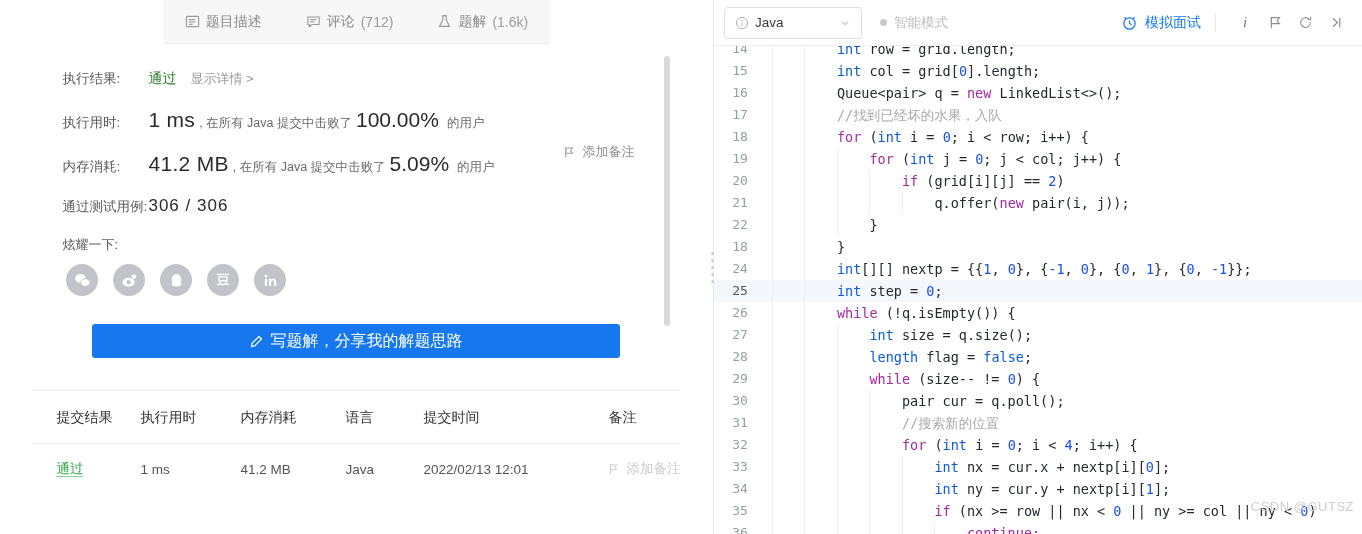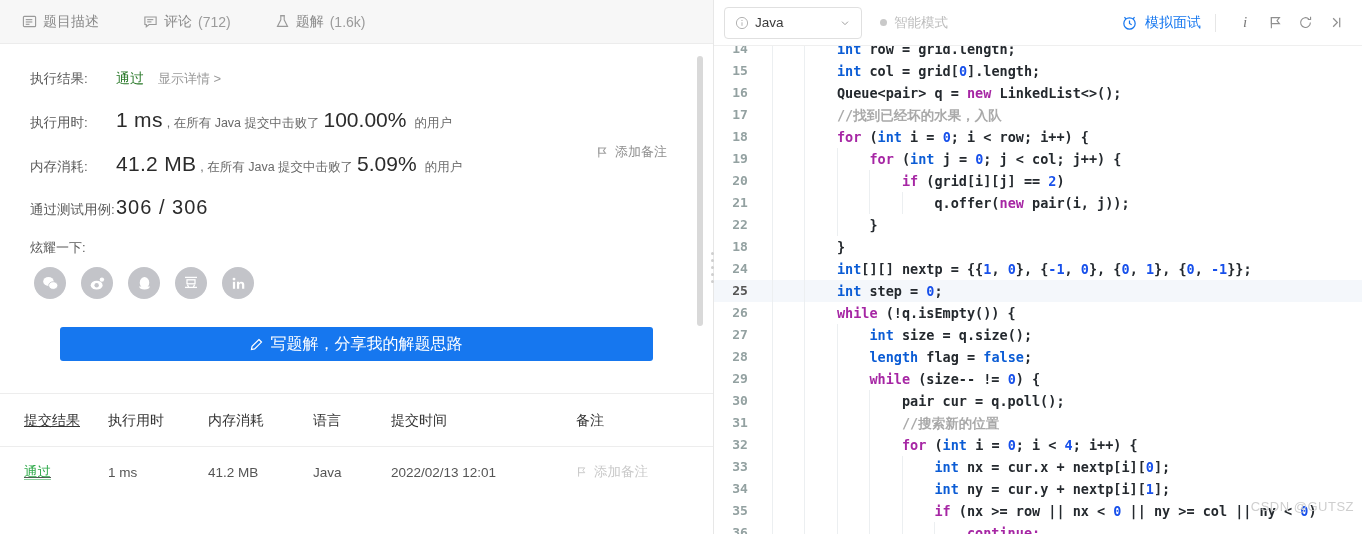--- a/index.html
+++ b/index.html
@@ -11,20 +11,21 @@
     font-family: "Liberation Sans", "DejaVu Sans", sans-serif;
     -webkit-font-smoothing: antialiased;
   }
   .app { position: relative; width: 1362px; height: 534px; display: flex; background:#fff; }
 
   
   .left-panel {
     width: 716px; height: 534px; position: relative;
     background: #fff; display: flex; flex-direction: column;
     border-right: 1px solid #e7e7e7;
+    align-items: center;
   }
   .tabbar {
     height: 44px; display: flex; align-items: stretch;
     background: #f7f7f7; border-bottom: 1px solid #ececec;
     flex: 0 0 44px;
   }
   .tab {
     display: flex; align-items: center; gap: 6px;
     padding: 0 22px; font-size: 14px; color: #8a8a8a;
     cursor: pointer; user-select: none; white-space: nowrap;
@@ -39,21 +40,21 @@
   }
 
   .result-area { padding: 26px 30px 0 30px; }
   .rrow { display: flex; align-items: baseline; margin-bottom: 20px; font-size: 13.5px; color: #5b5b5b; }
   .rlabel { width: 86px; flex: 0 0 86px; color: #5b5b5b; font-size: 13.5px; }
   .pass-link { color:#2b7a2b; font-size: 14px; text-decoration: none; border-bottom: 0; margin-right: 14px; }
   .detail-link { color:#9a9a9a; font-size: 13px; cursor:pointer; }
   .big-val { font-size: 21px; color: #2b2b2b; font-weight: 400; letter-spacing: .3px; }
   .small-txt { font-size: 12.5px; color: #6a6a6a; margin-left: 4px; }
   .pct { font-size: 21px; color: #2b2b2b; margin: 0 4px; }
-  .tests { font-size: 20px; color: #2b2b2b; letter-spacing: 1px; }
+  .tests { font-size: 17px; color: #2b2b2b; letter-spacing: 1px; }
 
   .addnote {
     position: absolute; right: 46px; top: 99px;
     display: flex; align-items: center; gap: 6px;
     font-size: 13px; color: #8f8f8f; cursor: pointer;
   }
   .addnote svg { width: 13px; height: 13px; display:block; }
 
   .share-label { font-size: 13px; color:#5b5b5b; margin: 0 0 10px 0; }
   .share-row { display: flex; gap: 15px; margin-left: 4px; }
@@ -72,21 +73,21 @@
   }
   .write-btn svg { width: 13px; height: 13px; display:block; }
 
   .table-sep { margin-top: 32px; border-top: 1px solid #ededed; }
   .subm-table { width: 100%; border-collapse: collapse; }
   .subm-table th {
     text-align: left; font-weight: 400; font-size: 14px; color: #333;
     padding: 18px 0 16px 0; border-bottom: 1px solid #ededed;
   }
   .subm-table td { padding: 16px 0 10px 0; font-size: 13.5px; color: #555; }
-  .c1 { width: 108px; padding-left: 24px !important; text-decoration: underline; }
+  .c1 { width: 108px; padding-left: 24px !important; }
   .c2 { width: 100px; }
   .c3 { width: 105px; }
   .c4 { width: 78px; }
   .c5 { width: 185px; }
   .c6 { width: auto; }
   .cell-pass { color:#2faa4a; font-size:13.5px; border-bottom:1px solid #8ccf9c; }
   .cell-time { color:#b4b4b4; }
   .cell-note { color:#c9c9c9; display:flex; align-items:center; gap:6px; }
   .cell-note svg { width:12px; height:12px; display:block; }
 
@@ -133,21 +134,21 @@
   .tb-ico { color:#8f8f8f; cursor:pointer; display:flex; align-items:center; justify-content:center; width: 30px; height: 30px; }
   .tb-ico svg { display:block; }
   .tb-ico.italic-i { font-style: italic; font-size: 15px; font-family:"Liberation Serif", serif; color:#7a7a7a; }
 
   .editor {
     flex: 1 1 auto; position: relative; overflow: hidden;
     background: #ffffff;
     font-family: "DejaVu Sans Mono", "Liberation Mono", monospace;
     font-size: 13.5px; line-height: 22px;
   }
-  .code-scroll { position:absolute; inset:0; overflow:hidden;font-weight:bold; }
+  .code-scroll { position:absolute; inset:0; overflow:hidden; }
   .code-line { display:flex; height: 22px; white-space: pre; }
   .code-line.hl { background: #f4f7fb; }
   .ln {
     width: 46px; flex: 0 0 46px; text-align: right; padding-right: 12px;
     color: #93a1a1; user-select: none; font-size: 13px;
   }
   .code-line.hl .ln { color:#555; }
   .code-txt { padding-left: 12px; color: #24292e; position: relative; }
   .guide { position:absolute; top:0; bottom:0; width:1px; background:#eceff1; }
 

